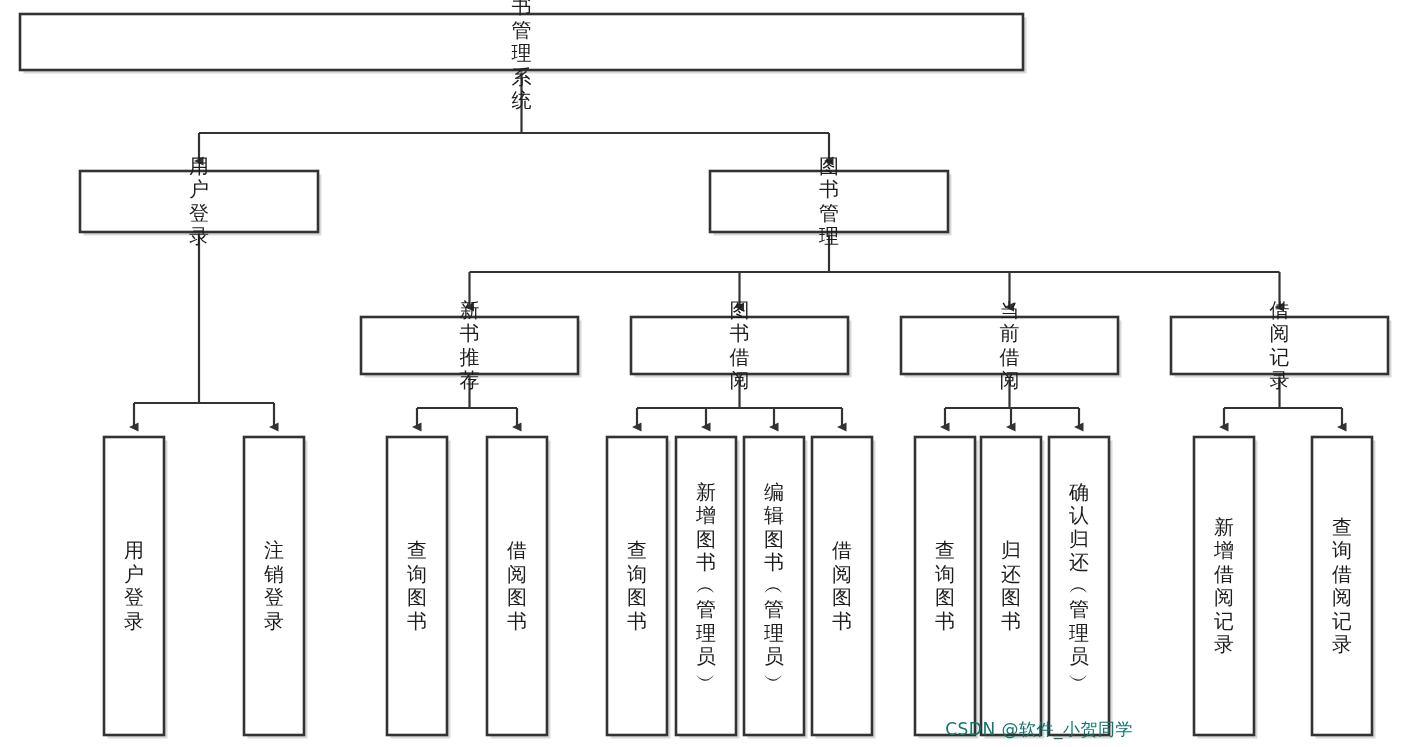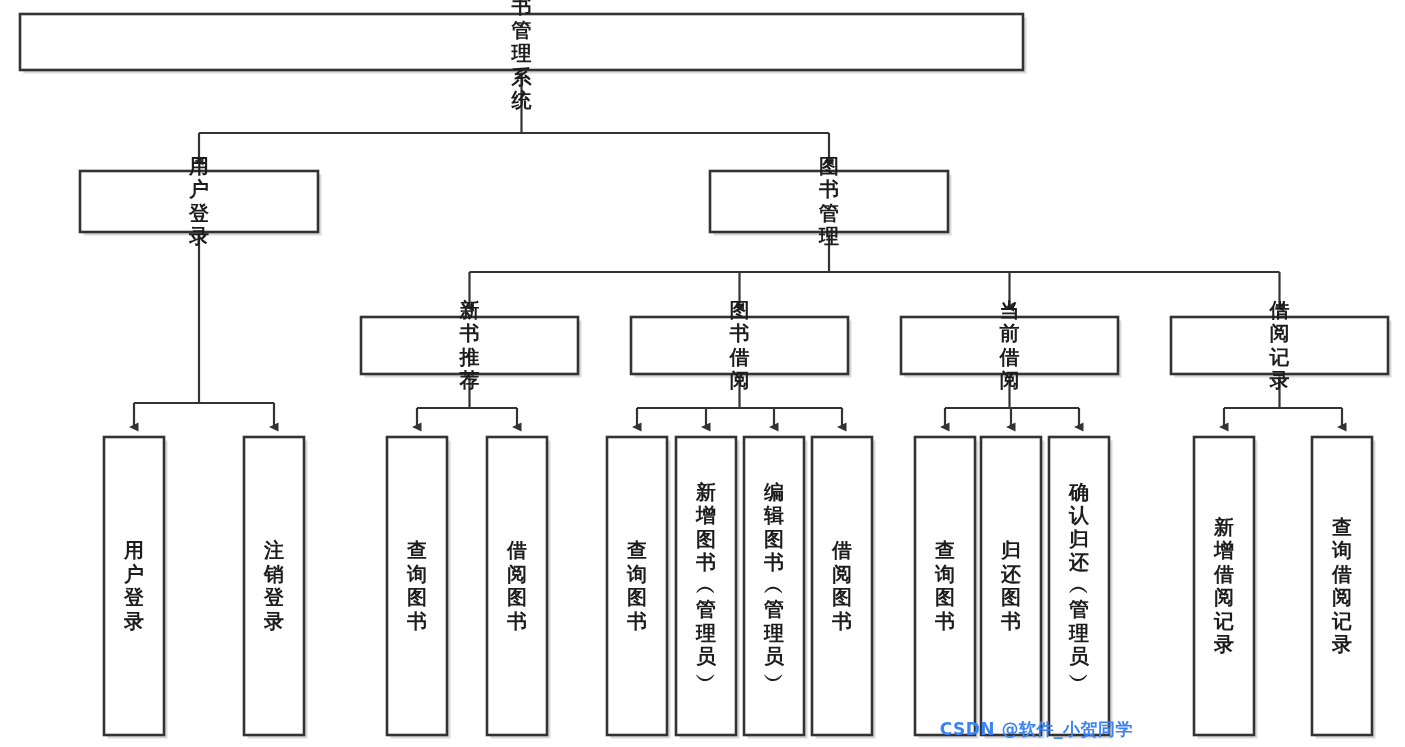--- a/index.html
+++ b/index.html
@@ -11,21 +11,20 @@
     width: 1405px;
     height: 747px;
     font-family: "DejaVu Sans", "Liberation Sans", sans-serif;
     overflow: hidden;
     position: relative;
   }
   #diagram-root {
     position: relative;
     width: 1147px;
     height: 747px;
-    font-weight: bold;
   }
   svg.flow {
     position: absolute;
     top: 0;
     left: 0;
     width: 1405px;
     height: 747px;
     display: block;
   }
   .node-rect {
@@ -48,21 +47,21 @@
     font-size: 20px;
     fill: #1d1d1d;
     text-anchor: middle;
   }
   .watermark {
     position: absolute;
     right: 14px;
     bottom: 6px;
     font-family: "DejaVu Sans", "Liberation Sans", sans-serif;
     font-size: 17px;
-    color: #3b82f6;
+    color: #0f766e;
     letter-spacing: 0.5px;
     white-space: nowrap;
     pointer-events: none;
     margin-left: 12px;
   }
 </style>
 </head>
 <body>
 
 <div id="diagram-root">

